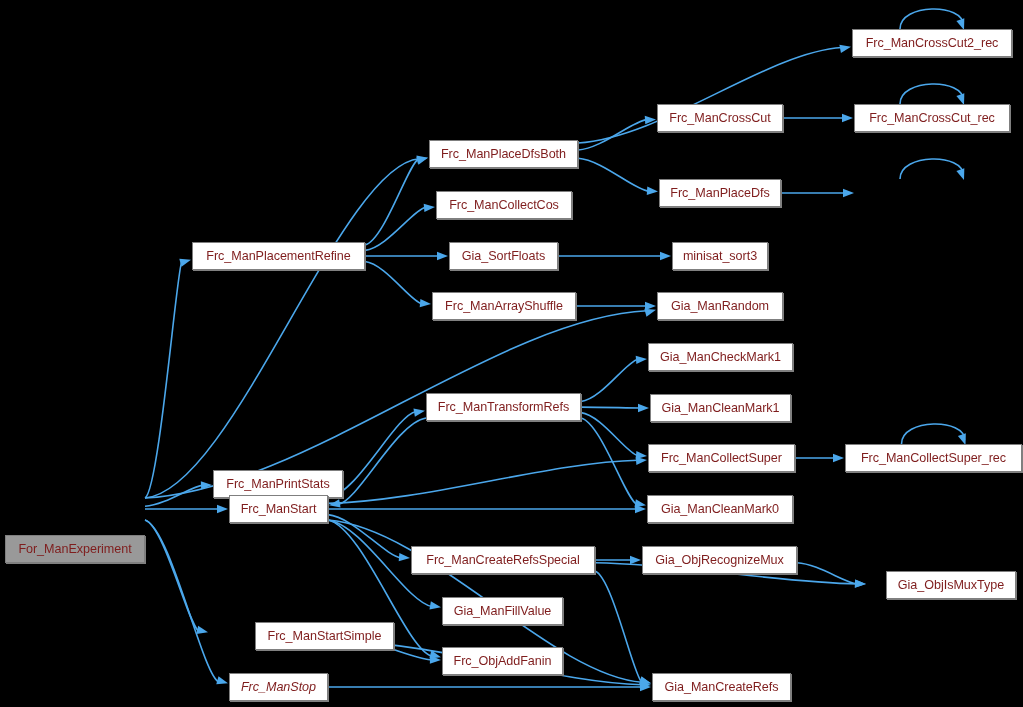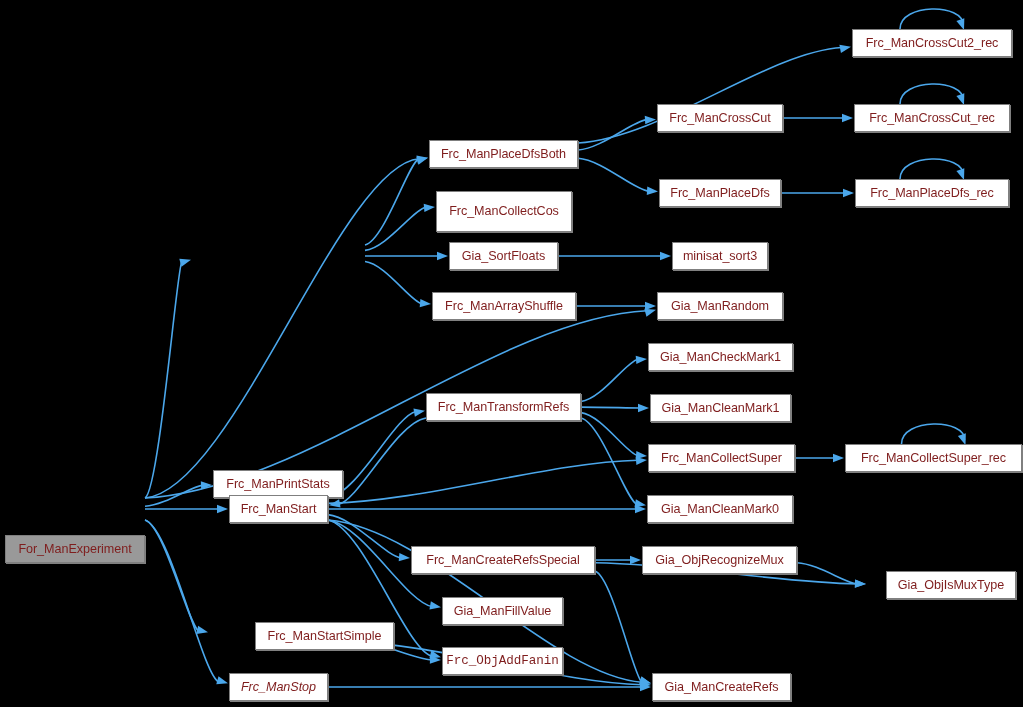--- a/index.html
+++ b/index.html
@@ -126,40 +126,40 @@
       <path d="M 797 562.75 C 818.39 563.95, 844.61 582.8375, 857 583.8935" fill="none" stroke="#4ba7eb" stroke-width="1.6"></path>
       <polygon points="866,584.0375 854.8334445623568,587.7722074394178 855.18593380383,579.379606451962" fill="#4ba7eb"></polygon>
       <path d="M 348 638.75 C 376.83 639.95, 412.17 658.8375, 432 659.8935" fill="none" stroke="#4ba7eb" stroke-width="1.6"></path>
       <polygon points="441,660.0375 429.83344456235693,663.7722074394178 430.18593380383004,655.379606451962" fill="#4ba7eb"></polygon>
       <path d="M 348 641.61 C 441.93 644.058, 557.07 682.5885000000001, 642 684.74274" fill="none" stroke="#4ba7eb" stroke-width="1.6"></path>
       <polygon points="651,685.0365 639.681612527752,688.2821286029152 640.3986972587933,679.9127923395961" fill="#4ba7eb"></polygon>
       <path d="M 328 687 C 428.13 687, 550.87 687, 642 687" fill="none" stroke="#4ba7eb" stroke-width="1.6"></path>
       <polygon points="651,687 640,691.2 640,682.8" fill="#4ba7eb"></polygon>
     </svg>
 <div class="node current" style="left: 5px; top: 495px; width: 140px; height: 28px;">For_ManExperiment</div>
+    <div class="node" style="left: 192px; top: 242px; width: 173px; height: 28px;">Frc_ManPlacementRefine</div>
     <div class="node" style="left: 213px; top: 470px; width: 130px; height: 28px;">Frc_ManPrintStats</div>
     <div class="node" style="left: 229px; top: 495px; width: 99px; height: 28px;">Frc_ManStart</div>
     <div class="node" style="left: 209px; top: 622px; width: 139px; height: 28px; margin-left: 46px;">Frc_ManStartSimple</div>
     <div class="node" style="left: 229px; top: 673px; width: 99px; height: 28px; font-style: italic;">Frc_ManStop</div>
     <div class="node" style="left: 429px; top: 140px; width: 149px; height: 28px;">Frc_ManPlaceDfsBoth</div>
-    <div class="node" style="left: 436px; top: 191px; width: 136px; height: 41px;">Frc_ManCollectCos</div>
+    <div class="node" style="left: 436px; top: 191px; width: 136px; height: 28px;">Frc_ManCollectCos</div>
     <div class="node" style="left: 449px; top: 242px; width: 109px; height: 28px;">Gia_SortFloats</div>
     <div class="node" style="left: 432px; top: 292px; width: 144px; height: 28px;">Frc_ManArrayShuffle</div>
     <div class="node" style="left: 426px; top: 393px; width: 155px; height: 28px;">Frc_ManTransformRefs</div>
     <div class="node" style="left: 411px; top: 546px; width: 184px; height: 28px;">Frc_ManCreateRefsSpecial</div>
     <div class="node" style="left: 442px; top: 597px; width: 121px; height: 28px;">Gia_ManFillValue</div>
-    <div class="node" style="left: 442px; top: 647px; width: 121px; height: 28px; font-family: Liberation Mono, monospace;">Frc_ObjAddFanin</div>
+    <div class="node" style="left: 442px; top: 647px; width: 121px; height: 28px;">Frc_ObjAddFanin</div>
     <div class="node" style="left: 657px; top: 104px; width: 126px; height: 28px;">Frc_ManCrossCut</div>
     <div class="node" style="left: 659px; top: 179px; width: 122px; height: 28px;">Frc_ManPlaceDfs</div>
     <div class="node" style="left: 672px; top: 242px; width: 96px; height: 28px;">minisat_sort3</div>
     <div class="node" style="left: 657px; top: 292px; width: 126px; height: 28px;">Gia_ManRandom</div>
     <div class="node" style="left: 648px; top: 343px; width: 145px; height: 28px;">Gia_ManCheckMark1</div>
     <div class="node" style="left: 650px; top: 394px; width: 141px; height: 28px;">Gia_ManCleanMark1</div>
     <div class="node" style="left: 648px; top: 444px; width: 147px; height: 28px;">Frc_ManCollectSuper</div>
     <div class="node" style="left: 647px; top: 495px; width: 146px; height: 28px;">Gia_ManCleanMark0</div>
     <div class="node" style="left: 642px; top: 546px; width: 155px; height: 28px;">Gia_ObjRecognizeMux</div>
     <div class="node" style="left: 652px; top: 673px; width: 139px; height: 28px;">Gia_ManCreateRefs</div>
     <div class="node" style="left: 852px; top: 29px; width: 160px; height: 28px;">Frc_ManCrossCut2_rec</div>
     <div class="node" style="left: 854px; top: 104px; width: 156px; height: 28px;">Frc_ManCrossCut_rec</div>
-    <div class="node" style="left: 855px; top: 179px; width: 154px; height: 28px;">Frc_ManPlaceDfs_rec</div>
     <div class="node" style="left: 845px; top: 444px; width: 177px; height: 28px;">Frc_ManCollectSuper_rec</div>
     <div class="node" style="left: 867px; top: 571px; width: 130px; height: 28px; margin-left: 19px;">Gia_ObjIsMuxType</div>
   </div>
 
 </body></html>

